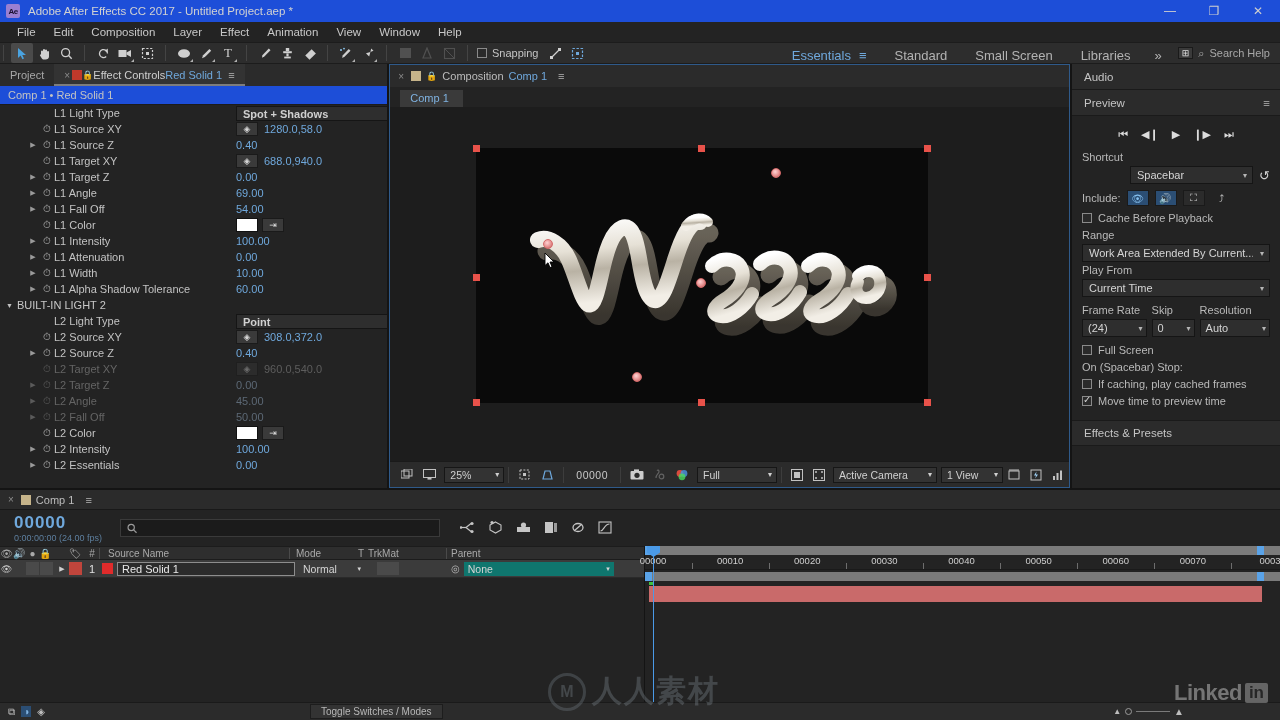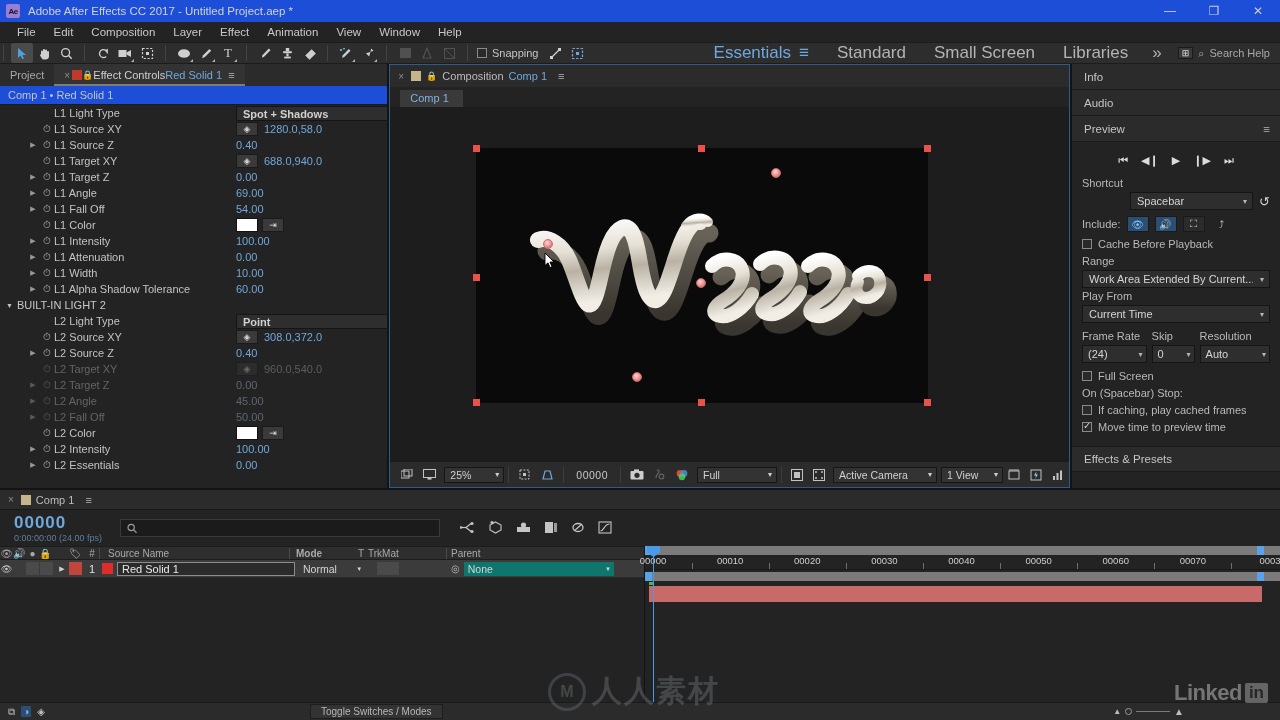--- a/index.html
+++ b/index.html
@@ -35,21 +35,21 @@
          color:#cdcdcd; font-size:12px; position:relative;}
   .tool.sel{ background:#4a4a4a; border-radius:2px; }
   .tool svg{ display:block; }
   .tool .corner{ position:absolute; right:2px; bottom:1px; width:0;height:0;
                  border-left:3px solid transparent; border-bottom:3px solid #b0b0b0; }
   .snapbox{ display:flex;align-items:center;gap:5px;margin-left:6px;color:#c4c4c4;font-size:11px;}
   .chk{ width:10px;height:10px;border:1px solid #8a8a8a;background:#2a2a2a; display:inline-block;}
   .chk.on{ background:#2a2a2a; position:relative;}
   .chk.on:after{ content:"✓"; position:absolute; left:0px; top:-3px; font-size:10px; color:#cfcfcf;}
   .wsbar{ position:absolute; right:0; top:0; height:100%; display:flex; align-items:center; }
-  .ws{ padding:0 14px; font-size:17px; color:#b3b3b3; height:100%; display:flex; align-items:flex-end;}
+  .ws{ padding:0 14px; font-size:13px; color:#b3b3b3; height:100%; display:flex; align-items:flex-end;}
   .ws.active{ color:#6fa8dc; }
   .searchhelp{ display:flex;align-items:center; gap:5px; padding:0 10px 0 6px; color:#a8a8a8;}
 
   
   .main{ position:absolute; top:64px; left:0; right:0; height:424px; display:flex; }
   .tab{ display:flex;align-items:center;gap:5px;height:100%;padding:0 8px; font-size:11px;}
 
   
   .left{ width:440px; background:#232323; border-right:2px solid #141414; display:flex; flex-direction:column;}
   .left .tabs{ height:22px;background:#2b2b2b;display:flex;align-items:center;font-size:11px;}
@@ -724,23 +724,20 @@
               <rect x="1" y="7" width="2" height="4" fill="#c2c2c2"></rect>
               <rect x="4.5" y="4" width="2" height="7" fill="#c2c2c2"></rect>
               <rect x="8" y="1.5" width="2" height="9.5" fill="#c2c2c2"></rect>
             </svg>
         </div>
       </div>
     </div>
 
     <div class="right">
       <div class="rsection">
-        <span>Info</span>
-      </div>
-      <div class="rsection">
         <span>Audio</span>
       </div>
       <div class="rsection">
         <span>Preview</span>
         <span class="ham">≡</span>
       </div>
 
       <div class="rbody">
         <div class="transport">
           <span>⏮</span>
@@ -900,21 +897,21 @@
       <div class="tl-left">
         <div class="tl-colhdr">
           <span style="width:13px;text-align:center;">👁</span>
           <span style="width:13px;text-align:center;">🔊</span>
           <span style="width:13px;text-align:center;">●</span>
           <span style="width:14px;text-align:center;">🔒</span>
           <span style="width:12px;"></span>
           <span style="width:20px;text-align:center;">🏷</span>
           <span style="width:14px;text-align:center;">#</span>
           <span style="width:190px;padding-left:8px;border-left:1px solid #4a4a4a;">Source Name</span>
-          <span style="width:65px;padding-left:6px;border-left:1px solid #4a4a4a;font-weight:bold;">Mode</span>
+          <span style="width:65px;padding-left:6px;border-left:1px solid #4a4a4a;">Mode</span>
           <span style="width:14px;text-align:center;">T</span>
           <span style="width:78px;">TrkMat</span>
           <span style="padding-left:4px;border-left:1px solid #4a4a4a;width:100px;">Parent</span>
         </div>
 
         <div class="layerrow">
           <span style="width:13px;text-align:center;color:#d8d8d8;font-size:9px;">👁</span>
           <span style="width:13px;"></span>
           <span style="width:13px;height:13px;background:#4a4a4a;margin-right:1px;"></span>
           <span style="width:13px;height:13px;background:#4a4a4a;margin-right:2px;"></span>

